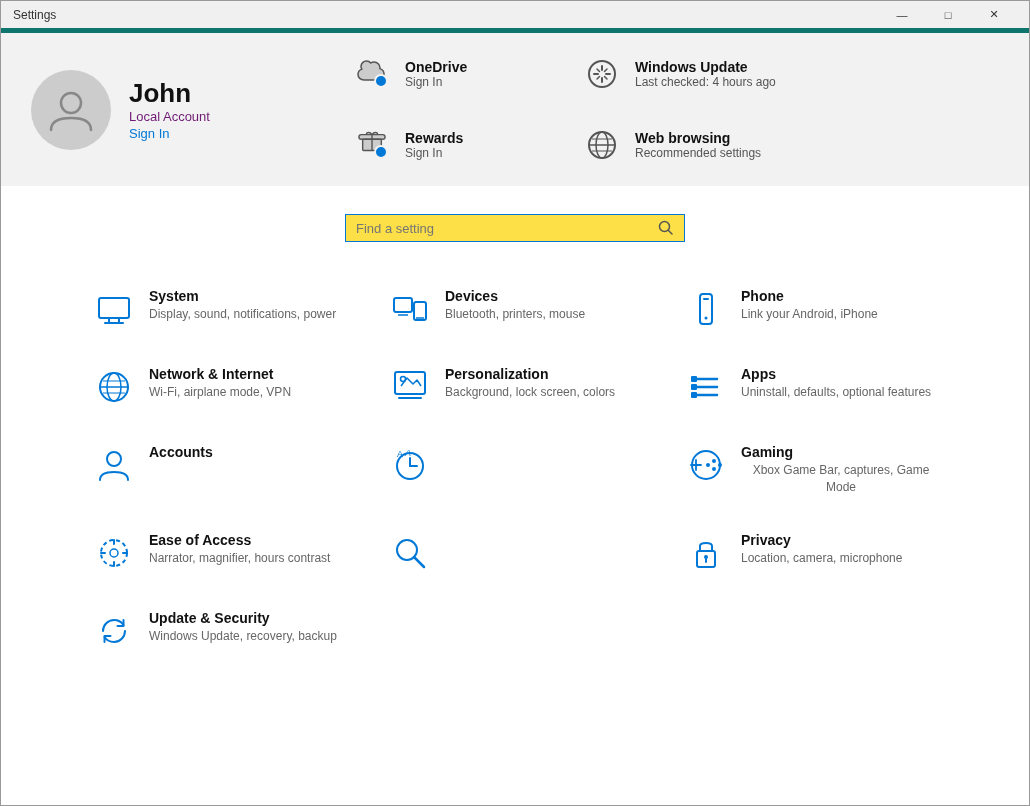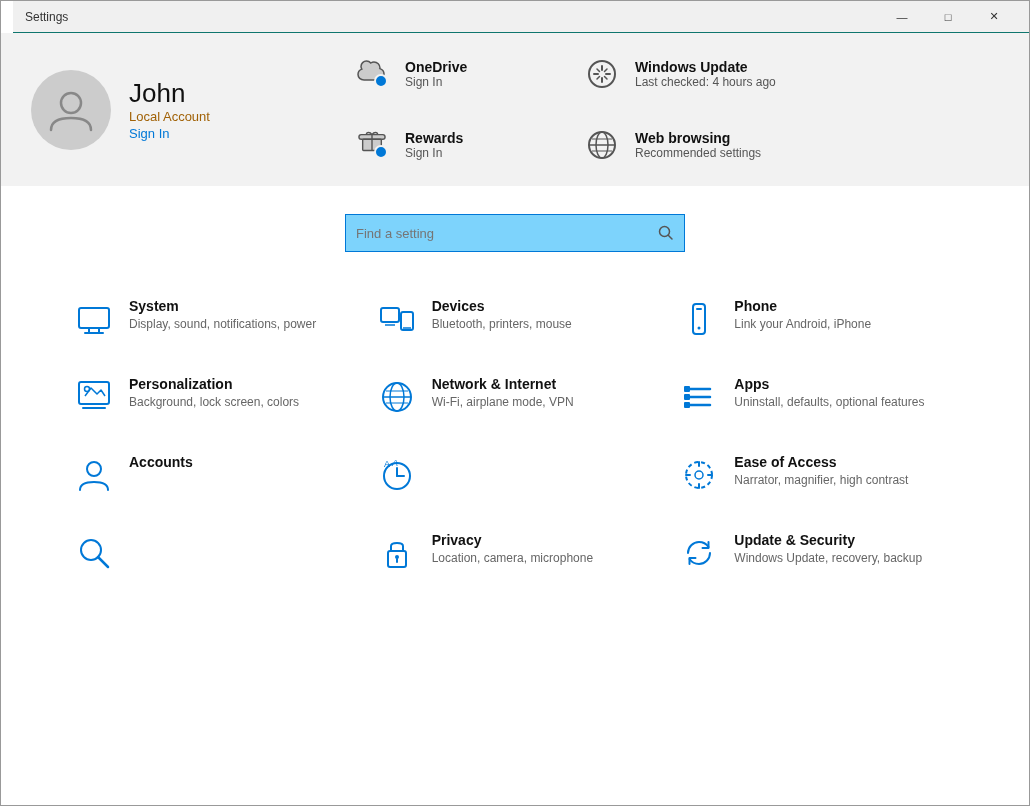--- a/index.html
+++ b/index.html
@@ -12,23 +12,22 @@
       border: 1px solid #999;
     }
 
     
     .title-bar {
       background: #f0f0f0;
       height: 32px;
       display: flex;
       align-items: center;
       padding: 0 12px;
-      border-bottom: 1px solid #0f766e;
+      border-bottom: 5px solid #0f766e;
       user-select: none;
-      margin-left: 12px;
     }
     .title-bar-title {
       font-size: 12px;
       color: #333;
       flex: 1;
     }
     .title-bar-controls {
       display: flex;
       gap: 0;
     }
@@ -64,26 +63,26 @@
       width: 80px;
       height: 80px;
       border-radius: 50%;
       background: #ccc;
       display: flex;
       align-items: center;
       justify-content: center;
     }
     .profile-info .name {
       font-size: 26px;
-      font-weight: 400;
+      font-weight: 700;
       color: #111;
     }
     .profile-info .account-type {
       font-size: 13px;
-      color: #a16207;
+      color: #701a75;
     }
     .profile-info .sign-in-link {
       color: #0078d7;
       font-size: 13px;
       cursor: pointer;
       text-decoration: none;
     }
 
     .profile-services {
       display: flex;
@@ -125,41 +124,42 @@
       padding: 28px 0 18px 0;
       display: flex;
       justify-content: center;
       background: #fff;
     }
     .search-box {
       display: flex;
       align-items: center;
       border: 1.5px solid #0078d7;
       width: 340px;
-      height: 38px;
+      height: 28px;
       padding: 0 10px;
-      background: #7dd3fc;
+      background: #fde047;
     }
     .search-input {
       border: none;
       outline: none;
       flex: 1;
       font-size: 13px;
       color: #333;
       background: transparent;
     }
 
     
     .settings-grid {
       display: grid;
       grid-template-columns: repeat(3, 1fr);
       gap: 0;
       padding: 10px 60px;
       overflow-y: auto;
       max-height: 570px;
+      margin-left: 20px;
     }
     .settings-item {
       display: flex;
       align-items: flex-start;
       gap: 14px;
       padding: 18px 12px;
       cursor: pointer;
       border-radius: 4px;
     }
     .settings-item-icon {
@@ -355,45 +355,45 @@
     </div>
     <div class="settings-item-text">
       <div class="item-title">Phone</div>
       <div class="item-desc">Link your Android, iPhone</div>
     </div>
   </div>
 
   <div class="settings-item">
     <div class="settings-item-icon">
       <svg width="38" height="38" viewBox="0 0 38 38" fill="none">
-        <rect x="4" y="4" width="30" height="22" rx="2" stroke="#0078d7" stroke-width="2" fill="none"></rect>
-        <line x1="8" y1="30" x2="30" y2="30" stroke="#0078d7" stroke-width="2" stroke-linecap="round"></line>
-        <path d="M10 18 L16 10 L22 16 L26 12 L30 18" stroke="#0078d7" stroke-width="1.5" fill="none" stroke-linejoin="round"></path>
-        <circle cx="12" cy="11" r="2.5" stroke="#0078d7" stroke-width="1.5" fill="none"></circle>
-      </svg>
-    </div>
-    <div class="settings-item-text">
-      <div class="item-title">Personalization</div>
-      <div class="item-desc">Background, lock screen, colors</div>
-    </div>
-  </div>
-
-  <div class="settings-item">
-    <div class="settings-item-icon">
-      <svg width="38" height="38" viewBox="0 0 38 38" fill="none">
         <circle cx="19" cy="19" r="14" stroke="#0078d7" stroke-width="2" fill="none"></circle>
         <ellipse cx="19" cy="19" rx="7" ry="14" stroke="#0078d7" stroke-width="1.5" fill="none"></ellipse>
         <line x1="5" y1="19" x2="33" y2="19" stroke="#0078d7" stroke-width="1.5"></line>
         <line x1="8" y1="13" x2="30" y2="13" stroke="#0078d7" stroke-width="1"></line>
         <line x1="8" y1="25" x2="30" y2="25" stroke="#0078d7" stroke-width="1"></line>
       </svg>
     </div>
     <div class="settings-item-text">
       <div class="item-title">Network &amp; Internet</div>
       <div class="item-desc">Wi-Fi, airplane mode, VPN</div>
+    </div>
+  </div>
+
+  <div class="settings-item">
+    <div class="settings-item-icon">
+      <svg width="38" height="38" viewBox="0 0 38 38" fill="none">
+        <rect x="4" y="4" width="30" height="22" rx="2" stroke="#0078d7" stroke-width="2" fill="none"></rect>
+        <line x1="8" y1="30" x2="30" y2="30" stroke="#0078d7" stroke-width="2" stroke-linecap="round"></line>
+        <path d="M10 18 L16 10 L22 16 L26 12 L30 18" stroke="#0078d7" stroke-width="1.5" fill="none" stroke-linejoin="round"></path>
+        <circle cx="12" cy="11" r="2.5" stroke="#0078d7" stroke-width="1.5" fill="none"></circle>
+      </svg>
+    </div>
+    <div class="settings-item-text">
+      <div class="item-title">Personalization</div>
+      <div class="item-desc">Background, lock screen, colors</div>
     </div>
   </div>
 
   <div class="settings-item">
     <div class="settings-item-icon">
       <svg width="38" height="38" viewBox="0 0 38 38" fill="none">
         <line x1="8" y1="11" x2="30" y2="11" stroke="#0078d7" stroke-width="2.5" stroke-linecap="round"></line>
         <line x1="8" y1="19" x2="30" y2="19" stroke="#0078d7" stroke-width="2.5" stroke-linecap="round"></line>
         <line x1="8" y1="27" x2="30" y2="27" stroke="#0078d7" stroke-width="2.5" stroke-linecap="round"></line>
         <rect x="4" y="8" width="6" height="6" rx="1" fill="#0078d7"></rect>
@@ -424,32 +424,48 @@
       <svg width="38" height="38" viewBox="0 0 38 38" fill="none">
         <circle cx="19" cy="20" r="13" stroke="#0078d7" stroke-width="2" fill="none"></circle>
         <line x1="19" y1="12" x2="19" y2="20" stroke="#0078d7" stroke-width="2" stroke-linecap="round"></line>
         <line x1="19" y1="20" x2="26" y2="20" stroke="#0078d7" stroke-width="2" stroke-linecap="round"></line>
         <text x="6" y="11" font-size="9" fill="#0078d7" font-family="sans-serif">A</text>
         <text x="14" y="10" font-size="9" fill="#0078d7" font-family="sans-serif" font-style="italic">A</text>
       </svg>
     </div>
   </div>
 
+  <div class="settings-item">
+    <div class="settings-item-icon">
+      <svg width="38" height="38" viewBox="0 0 38 38" fill="none">
+        <circle cx="19" cy="19" r="14" stroke="#0078d7" stroke-width="2" fill="none"></circle>
+        <path d="M9 14 L9 24 M14 19 L4 19" stroke="#0078d7" stroke-width="1.8" stroke-linecap="round"></path>
+        <circle cx="27" cy="15" r="2" fill="#0078d7"></circle>
+        <circle cx="33" cy="19" r="2" fill="#0078d7"></circle>
+        <circle cx="27" cy="23" r="2" fill="#0078d7"></circle>
+        <circle cx="21" cy="19" r="2" fill="#0078d7"></circle>
+      </svg>
+    </div>
+    <div class="settings-item-text">
+      <div class="item-title">Gaming</div>
+      <div class="item-desc">Xbox Game Bar, captures, Game Mode</div>
+    </div>
+  </div>
 
   <div class="settings-item">
     <div class="settings-item-icon">
       <svg width="38" height="38" viewBox="0 0 38 38" fill="none">
         <circle cx="19" cy="19" r="13" stroke="#0078d7" stroke-width="2" fill="none" stroke-dasharray="4 3"></circle>
         <path d="M19 6 L19 10 M19 28 L19 32 M6 19 L10 19 M28 19 L32 19" stroke="#0078d7" stroke-width="2" stroke-linecap="round"></path>
         <circle cx="19" cy="19" r="4" stroke="#0078d7" stroke-width="1.5" fill="none"></circle>
       </svg>
     </div>
     <div class="settings-item-text">
       <div class="item-title">Ease of Access</div>
-      <div class="item-desc">Narrator, magnifier, high contrast</div>
+      <div class="item-desc">Narrator, magnifier, hours contrast</div>
     </div>
   </div>
 
   <div class="settings-item">
     <div class="settings-item-icon">
       <svg width="38" height="38" viewBox="0 0 38 38" fill="none">
         <circle cx="16" cy="16" r="10" stroke="#0078d7" stroke-width="2" fill="none"></circle>
         <line x1="23" y1="23" x2="33" y2="33" stroke="#0078d7" stroke-width="2.5" stroke-linecap="round"></line>
       </svg>
     </div>

